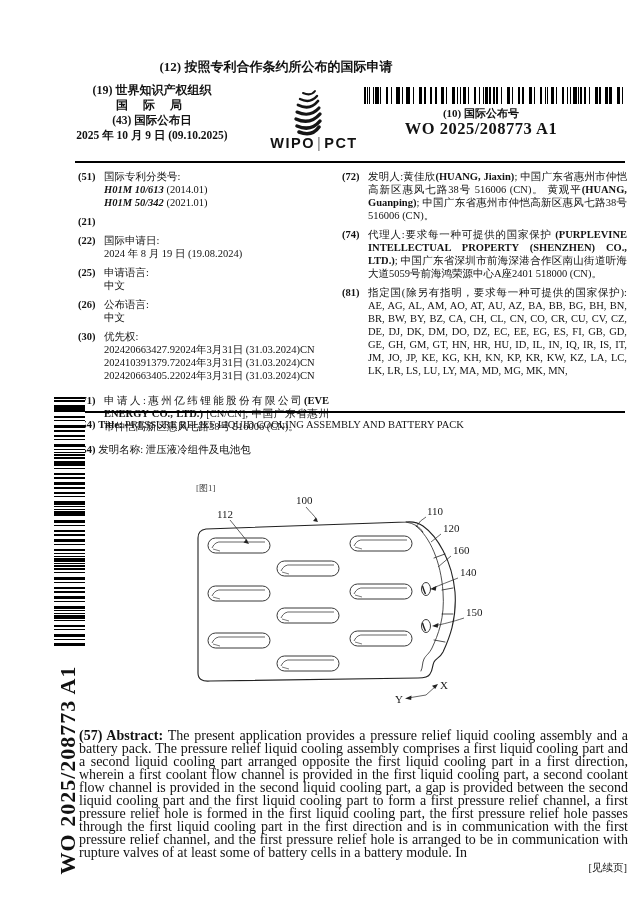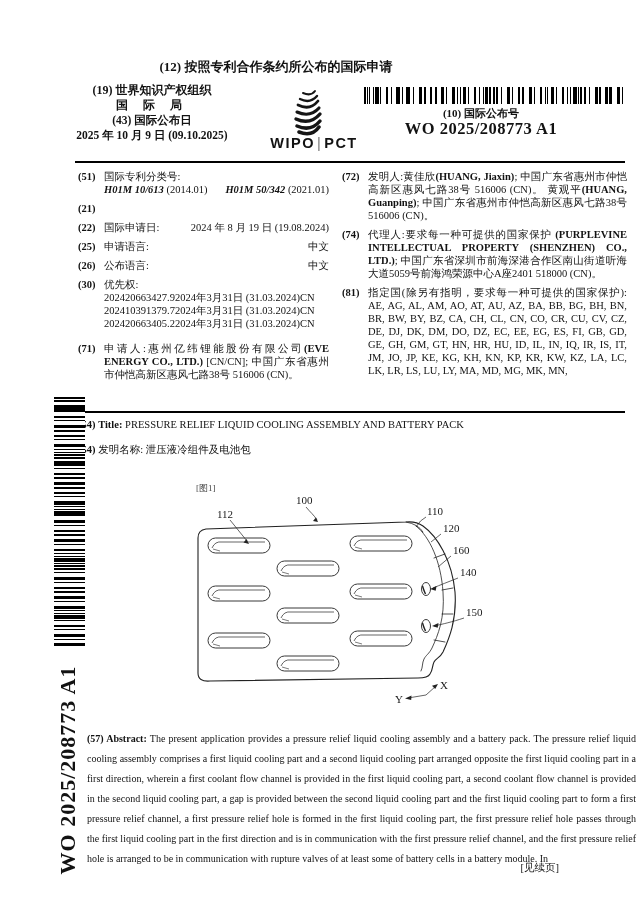--- a/index.html
+++ b/index.html
@@ -40,41 +40,41 @@
 
   .rule1 { left:75px; top:161px; width:550px; height:2px; background:#000; }
   .rule2 { left:75px; top:411px; width:550px; height:2px; background:#000; }
 
   
   .col-left  { left:78px;  top:170px; width:251px; font-size:10.5px; line-height:13px; }
   .col-right { left:342px; top:170px; width:285px; font-size:10.5px; line-height:13px; }
   .field { display:flex; margin-bottom:6px; }
   .code { flex:0 0 26px; font-weight:bold; }
   .fbody { flex:1; min-width:0; }
-  .kv { display:flex; justify-content:space-between; }
+  .kv { display:flex; justify-content:space-between;flex-direction:column; }
   .just { text-align:justify; }
   .b { font-weight:bold; }
   .bi { font-weight:bold; font-style:italic; }
   .prio-row { display:flex; justify-content:flex-start; }
   .mt2 { margin-top:12px; }
 
   
   .title-en { left:78px; top:419px; width:548px; font-size:10.5px; }
   .title-cn { left:78px; top:443px; width:548px; font-size:10.5px; }
 
   
   .fig-caption { left:196px; top:482px; font-size:9px; color:#444; }
   .figure { left:140px; top:492px; }
   .figure text { font-family:"Liberation Serif", serif; font-size:11px; fill:#1a1a1a; }
 
   
-  .abstract { left:87px; top:729px; width:549px; font-size:10px;
-              line-height:20px; text-align:justify; }
-
-  .continuation { left:0; top:861px; width:559px; text-align:right; font-size:10.5px; }
+  .abstract { left:79px; top:729px; width:549px; font-size:14px;
+              line-height:13px; text-align:justify; }
+
+  .continuation { left:0; top:861px; width:627px; text-align:right; font-size:10.5px; }
 
   
   .side-barcode { left:54px; top:397px; width:31px; height:249px;
     background-image:
       repeating-linear-gradient(180deg,#000 0 2px,transparent 2px 4px,#000 4px 5px,transparent 5px 9px,#000 9px 12px,transparent 12px 14px,#000 14px 15px,transparent 15px 19px),
       repeating-linear-gradient(180deg,transparent 0 3px,#000 3px 4px,transparent 4px 8px,#000 8px 9px,transparent 9px 12px,#000 12px 14px,transparent 14px 26px);
     background-color:#fff; }
   .side-pub { left:48px; top:646px; width:40px; height:248px; }
   .side-pub-text { position:absolute; left:50%; top:50%;
     transform:translate(-50%,-50%) rotate(-90deg);

